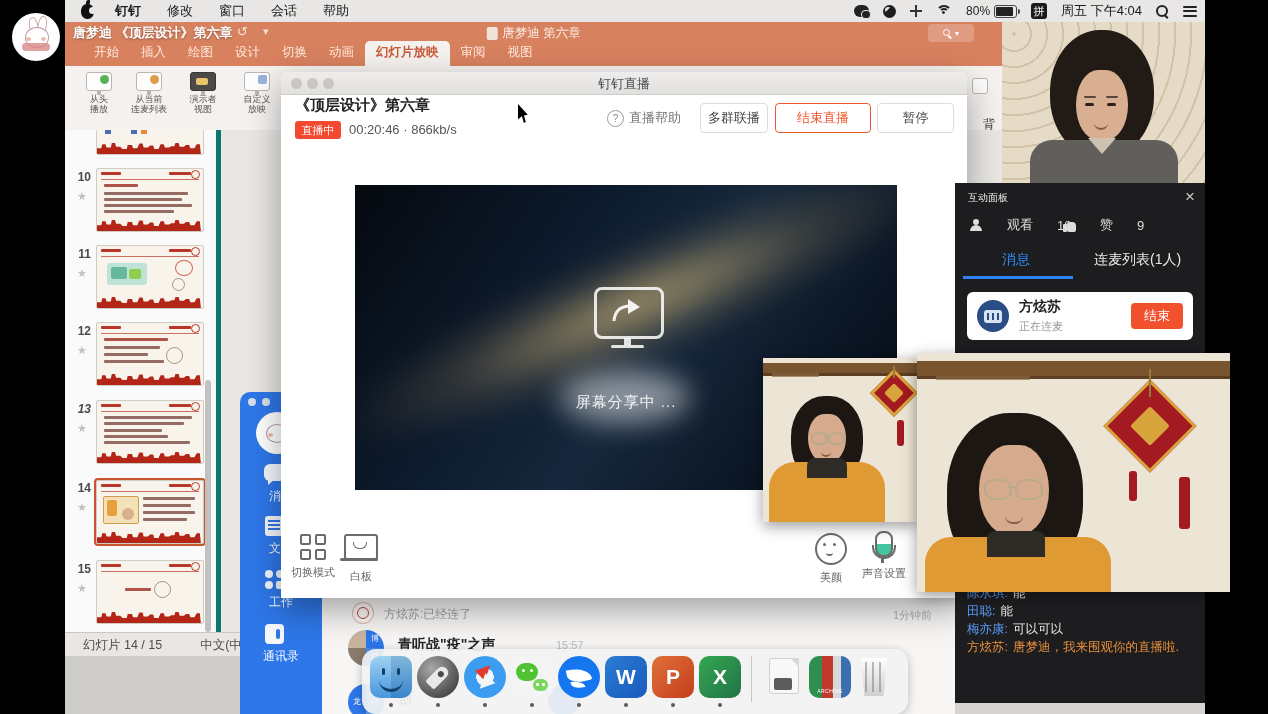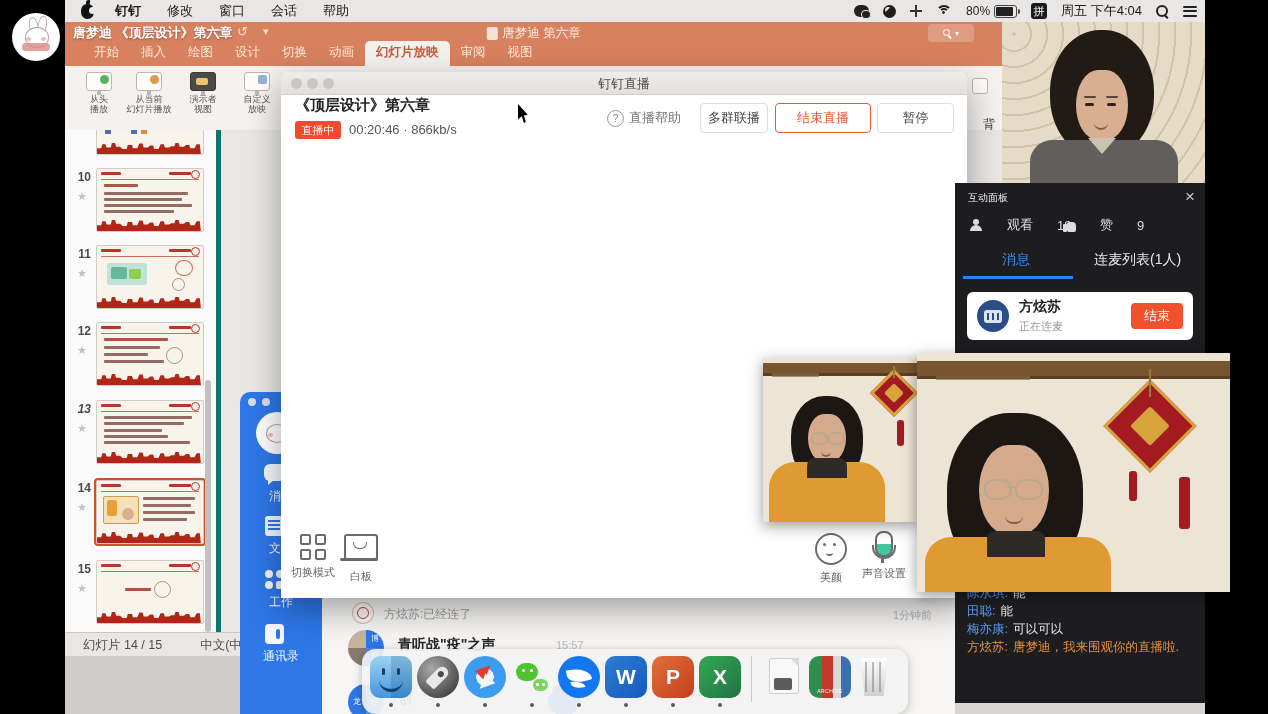--- a/index.html
+++ b/index.html
@@ -354,21 +354,21 @@
           <span class="dot" style="background:#58b357;"></span>
         </div>
       <div class="rb-lbl">从头
 播放</div>
     </div>
     <div class="rb-btn" style="left:58px;">
       <div class="rb-ic">
           <span class="dot" style="background:#e09a4a;"></span>
         </div>
       <div class="rb-lbl">从当前
-幻灯片播放</div>
+连麦列表</div>
     </div>
     <div class="rb-btn" style="left:112px;">
       <div class="rb-ic dark">
           <span class="dot"></span>
         </div>
       <div class="rb-lbl">演示者
 视图</div>
     </div>
     <div class="rb-btn" style="left:166px;">
       <div class="rb-ic">
@@ -546,20 +546,31 @@
     <div class="live-badge">直播中</div>
     <div class="live-stats">00:20:46 · 866kb/s</div>
     <div class="live-help">
       <span class="help-q">?</span>
       <span>直播帮助</span>
     </div>
     <div class="live-btn" style="left:419px;width:66px;">多群联播</div>
     <div class="live-btn end" style="left:494px;width:94px;">结束直播</div>
     <div class="live-btn" style="left:596px;width:75px;">暂停</div>
 
+    <div id="share">
+      <div class="gal-band"></div>
+      <div class="gal-glow"></div>
+      <div class="share-mon">
+        <svg width="36" height="28" viewBox="0 0 36 28" style="position:absolute;left:12px;top:7px;">
+          <path d="M5 24 Q6 10 20 9" stroke="rgba(255,255,255,.9)" stroke-width="3" fill="none"></path>
+          <polygon points="19,2 31,10 19,17" fill="rgba(255,255,255,.9)"></polygon>
+        </svg>
+      </div>
+      <div class="share-txt">屏幕分享中 ...</div>
+    </div>
 
     <div class="ctrl" style="left:2px;top:462px;">
       <div class="ic-grid">
           <i></i>
           <i></i>
           <i></i>
           <i></i>
         </div>
       <div class="ctrl-lbl">切换模式</div>
     </div>

